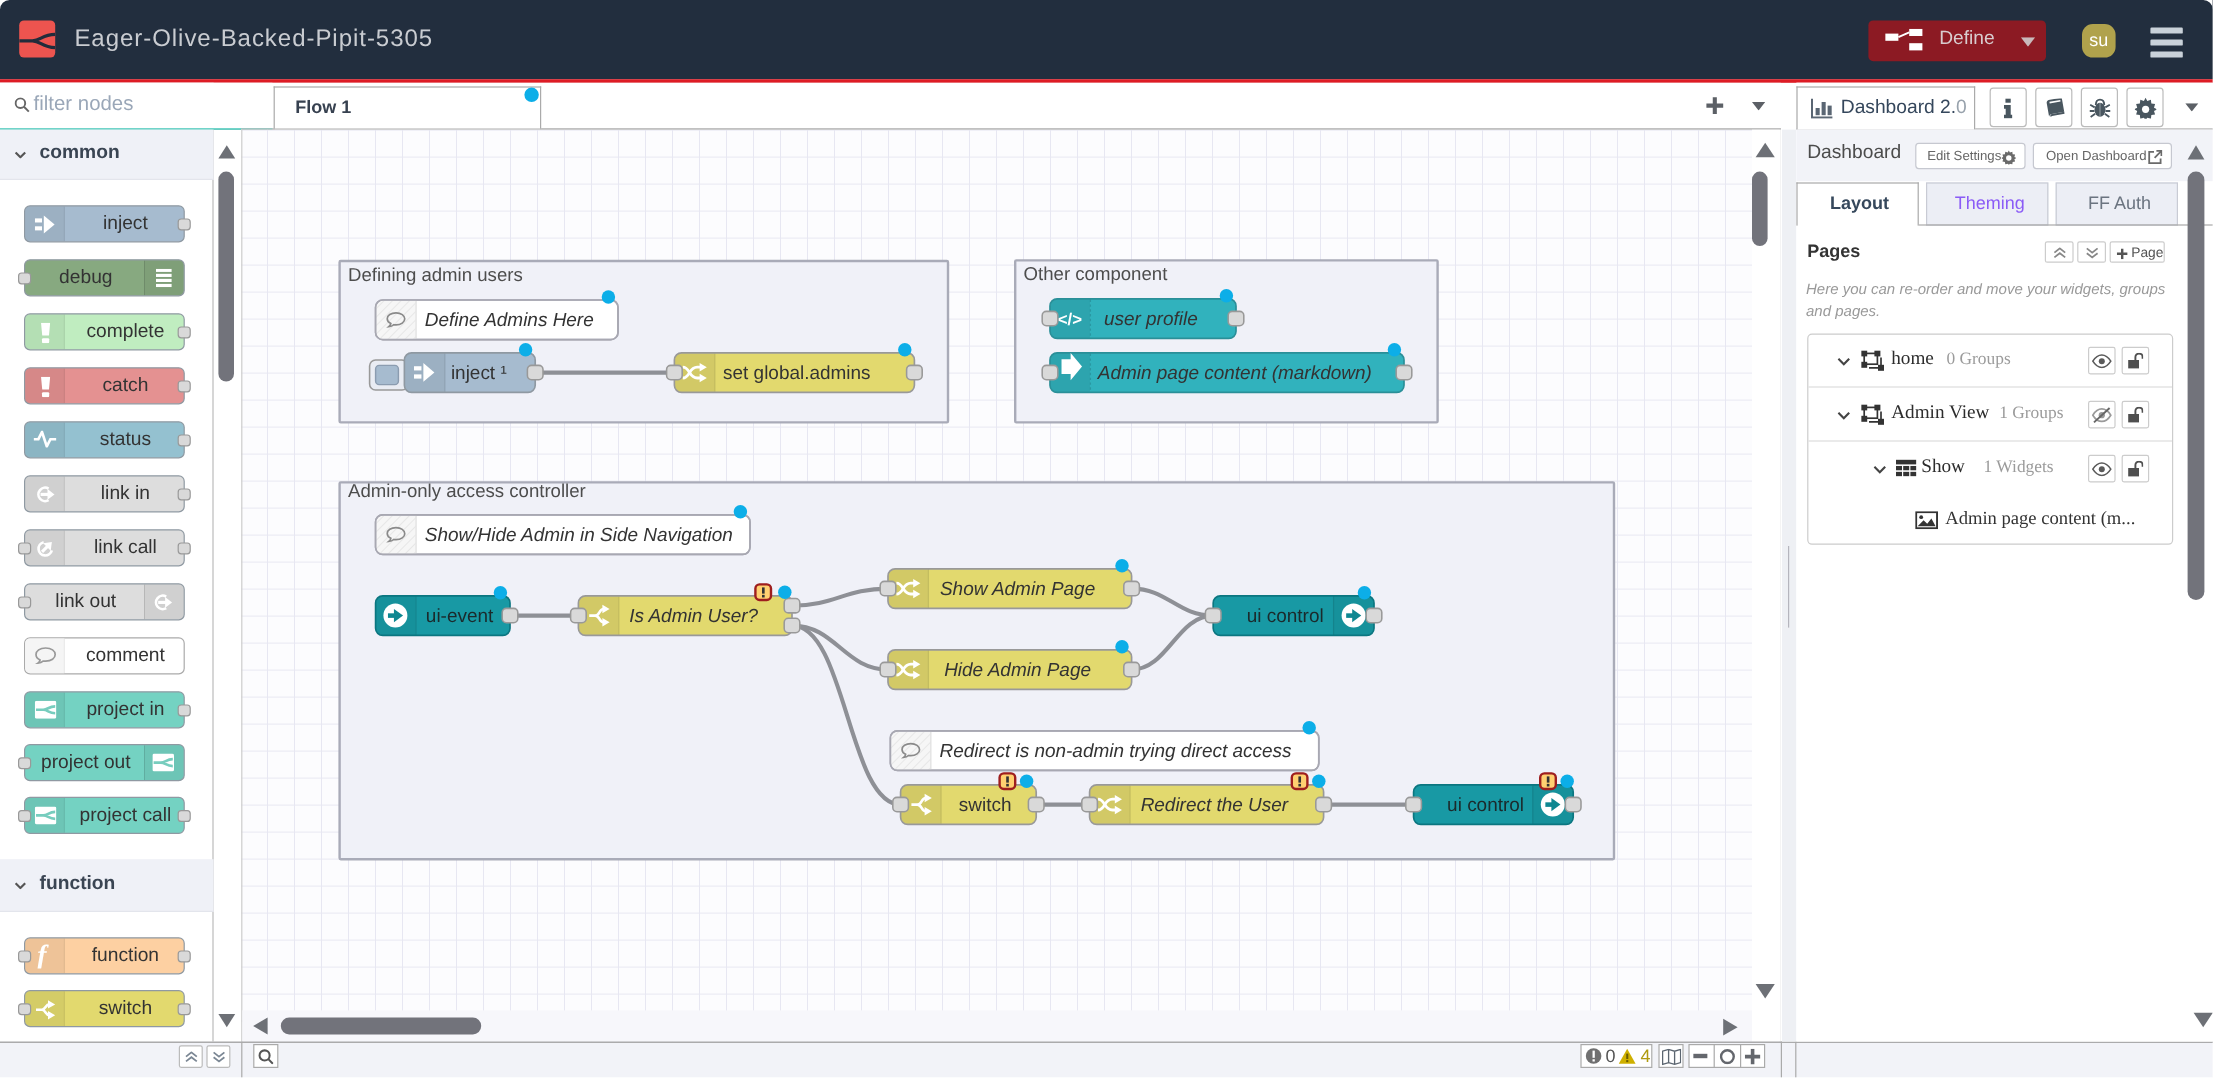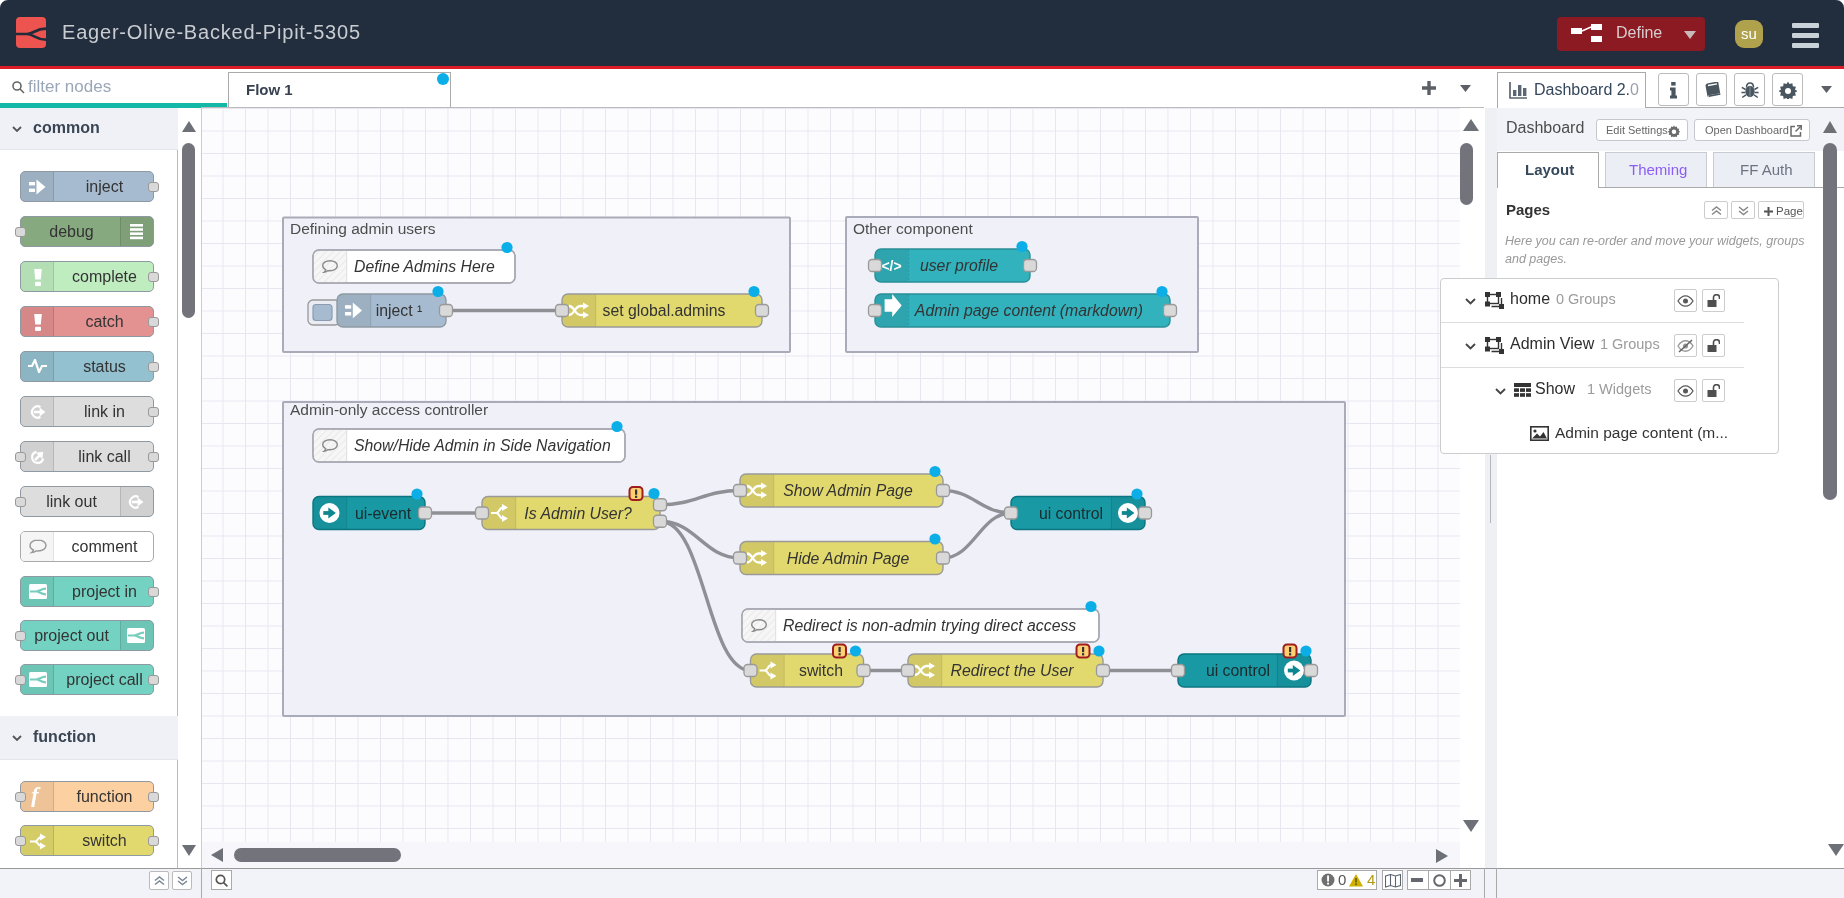--- a/index.html
+++ b/index.html
@@ -12,21 +12,21 @@
 #redline { position:absolute; left:0; top:66px; width:1844px; height:2.5px; background:#dd1c25; }
 #logo { position:absolute; left:16px; top:17px; width:30px; height:31px; background:#ed544f; border-radius:4px; }
 #title { position:absolute; left:62px; top:21px; font-size:20px; color:#c9ccd1; letter-spacing:0.8px; }
 #deploy { position:absolute; left:1557px; top:17px; width:148px; height:34px; background:#8c1a23; border-radius:4px; color:#d8ccce; }
 #deploy .dtxt { position:absolute; left:59px; top:7px; font-size:16px; }
 #avatar { position:absolute; left:1735px; top:20px; width:28px; height:28px; background:#b0a24c; border-radius:9px; color:#fff; font-size:15px; text-align:center; line-height:27px; }
 .hbar { position:absolute; left:1792px; width:27px; height:5px; background:#c9d1d9; border-radius:1px; }
 
 
 #palette { position:absolute; left:0; top:69px; width:178px; height:799px; background:#fff; border-right:1px solid #bbb; }
-#srch { position:absolute; left:0; top:69px; width:227px; height:39px; background:#fff; border-bottom:5px solid #14b8a6; }
+#srch { position:absolute; left:0; top:69px; width:227px; height:39px; background:#fff; border-bottom:1px solid #14b8a6; }
 #srch .ph { position:absolute; left:28px; top:8px; font-size:17px; color:#9aa7b8; }
 .pcat { position:absolute; left:0; width:178px; height:42px; background:#eff1f7; border-bottom:1px solid #e3e5ec; }
 .pcat .ctxt { position:absolute; left:33px; top:11px; font-weight:bold; font-size:16px; color:#3a4553; }
 .pnode { position:absolute; left:20px; width:134px; height:31px; border-radius:5px; border:1px solid #8f99a2; }
 .pnode .psec { position:absolute; top:0; width:33px; height:29px; background:rgba(0,0,0,0.06); }
 .pnode .psecl { left:0; border-right:1px solid rgba(0,0,0,0.12); border-radius:4px 0 0 4px; }
 .pnode .psecr { right:0; border-left:1px solid rgba(0,0,0,0.12); border-radius:0 4px 4px 0; }
 .pnode .plbl { position:absolute; top:6px; font-size:16px; color:#333; text-align:center; }
 .pport { position:absolute; width:11px; height:10px; border-radius:3px; background:#d9d9d9; border:1px solid #999; top:10px; }
 .pport.in { left:-6px; }
@@ -58,21 +58,21 @@
 #sbtabrow { position:absolute; left:1497px; top:69px; width:347px; height:39px; background:#fff; border-bottom:1px solid #aaa; }
 #sbtab1 { position:absolute; left:1497px; top:72px; width:149px; height:36px; background:#fff; border:1px solid #aaa; border-bottom:none; }
 .sqbtn { position:absolute; top:73px; width:31px; height:33px; background:#fff; border:1px solid #bbb; border-radius:3px; }
 #dashrow { position:absolute; left:1497px; top:108px; width:347px; height:43px; background:#f2f3f8; }
 #dashrow .dlbl { position:absolute; left:9px; top:11px; font-size:16px; color:#4c4c4c; }
 .dbtn { position:absolute; top:119px; height:22px; background:#fff; border:1px solid #c6c8d0; border-radius:3px; font-size:11px; color:#666; }
 .stab { position:absolute; top:152px; height:36px; border:1px solid #c9cbd4; font-size:15px; text-align:center;text-decoration:underline; }
 #pageshdr { position:absolute; left:1506px; top:201px; font-size:15px; font-weight:bold; color:#333; }
 .pgbtn { position:absolute; top:201px; height:18px; background:#fff; border:1px solid #ccc; border-radius:2px; }
 .helper { position:absolute; left:1505px; font-size:12.5px; font-style:italic; color:#999; }
-#tree { position:absolute; left:1440px; top:278px; width:339px; height:176px; border:1px solid #ccc; border-radius:4px; background:#fff; }
+#tree { position:absolute; left:1506px; top:278px; width:305px; height:176px; border:1px solid #ccc; border-radius:4px; background:#fff;font-family:Liberation Serif, serif; }
 .trow { position:absolute; left:0; width:303px; }
 .tbtn { position:absolute; width:23px; height:23px; background:#fff; border:1px solid #ccc; border-radius:2px; }
 .tname { position:absolute; font-size:16px; font-weight:normal; color:#2d2d2d; }
 .tmeta { position:absolute; font-size:14.5px; color:#9b9b9b; }
 #sbscroll { position:absolute; left:1823px; top:143px; width:14px; height:357px; background:#72737b; border-radius:7px; }
 .tri { position:absolute; width:0; height:0; }
 </style>
 </head>
 <body>
 <div id="page">

